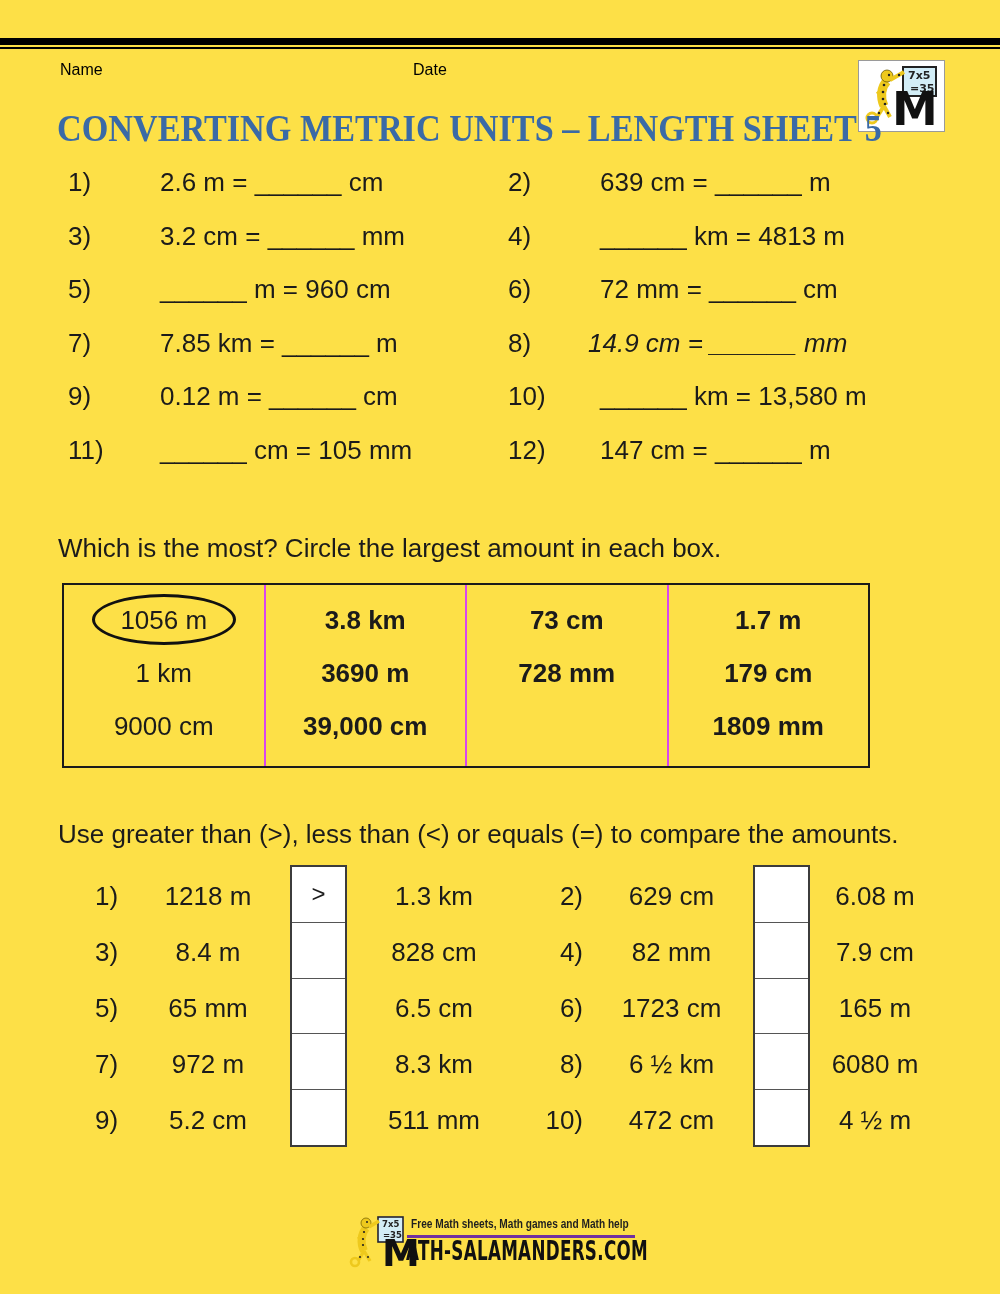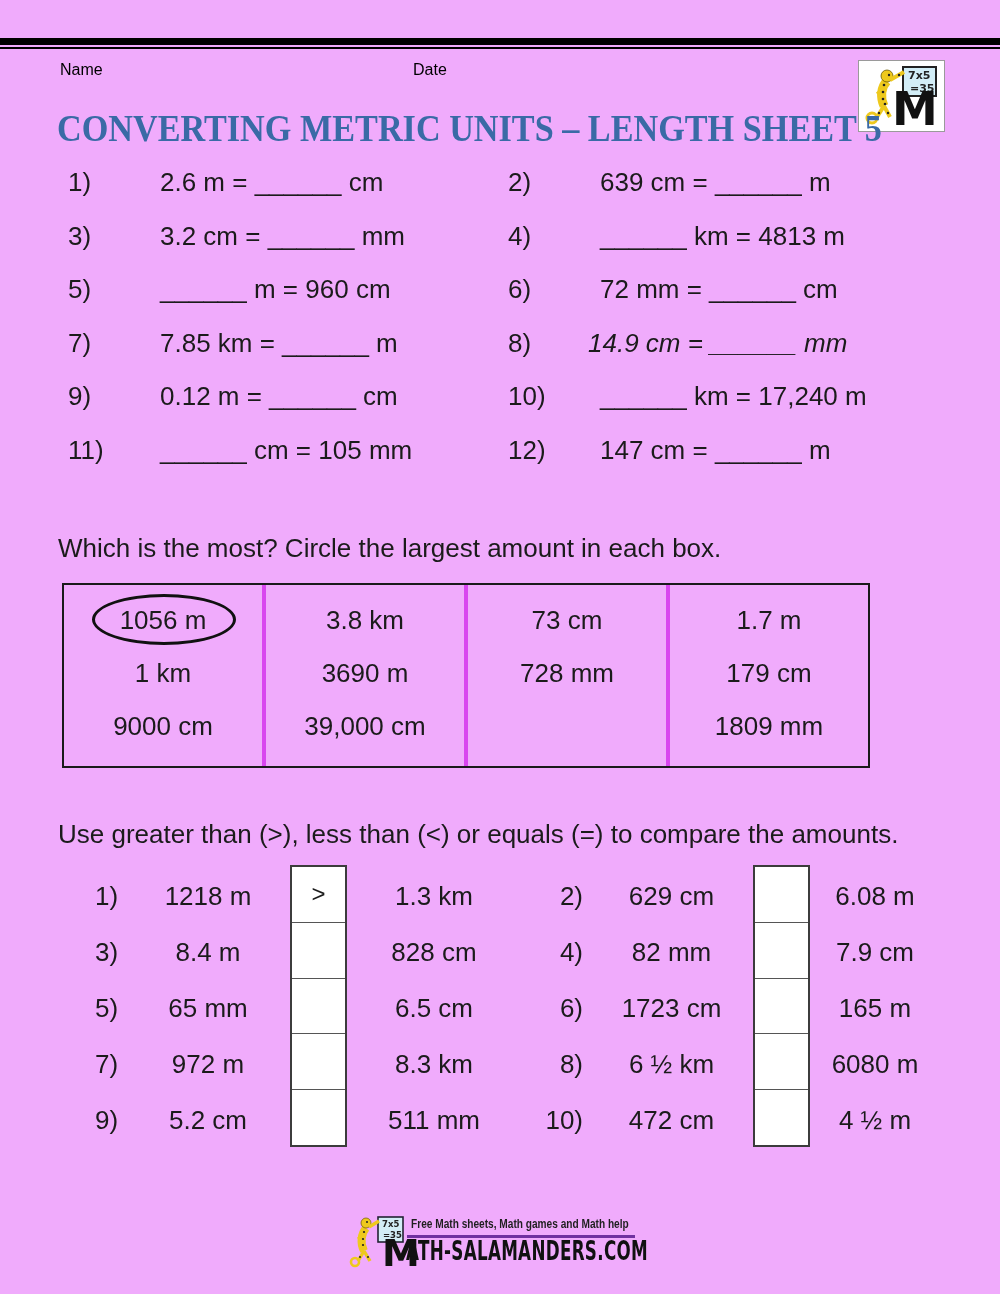--- a/index.html
+++ b/index.html
@@ -1,34 +1,34 @@
 <!DOCTYPE html>
 <html><head>
 <meta charset="utf-8">
 <style>
   html,body{margin:0;padding:0;background:#fff;}
-  .page{position:relative;width:1000px;height:1294px;background:#f0abfc;
+  .page{position:relative;width:1000px;height:1294px;background:#fde047;
         font-family:"Liberation Sans",sans-serif;color:#1b1b1b;overflow:hidden;}
   .bar-thick{position:absolute;left:0;top:38px;width:1000px;height:7px;background:#000;}
   .bar-thin{position:absolute;left:0;top:47px;width:1000px;height:2px;background:#000;}
   .meta-label{position:absolute;top:61px;font-size:16px;color:#000;}
   .name-label{left:60px;}
   .date-label{left:413px;}
   .logo-box{position:absolute;left:858px;top:60px;width:85px;height:70px;border:1px solid #9a9a9a;background:#fff;}
   .title{position:absolute;left:57px;top:106px;margin:0;font-family:"Liberation Serif",serif;
          font-weight:bold;font-size:38px;line-height:44px;letter-spacing:0px;white-space:nowrap;
          transform:scaleX(0.90);transform-origin:left center;}
   .prob-row{position:absolute;left:0;width:1000px;height:32px;font-size:26px;line-height:32px;}
   .pnum{position:absolute;white-space:nowrap;}
   .ptext{position:absolute;white-space:nowrap;}
   .sec-heading{position:absolute;left:58px;font-size:26px;line-height:32px;white-space:nowrap;}
   .most-table{position:absolute;left:62px;top:583px;width:808px;height:185px;border:2px solid #1a1a1a;
               display:flex;box-sizing:border-box;}
   .most-col{flex:1 1 0;box-sizing:border-box;padding-top:9px;}
-  .most-col + .most-col{border-left:4px solid #d946ef;}
+  .most-col + .most-col{border-left:2px solid #d946ef;font-weight:bold;}
   .most-cell{height:53px;line-height:53px;text-align:center;font-size:26px;}
   .circle-ellipse{position:absolute;left:92px;top:594px;width:144px;height:51px;
                   border:3.5px solid #111;border-radius:50%;box-sizing:border-box;}
   .cmp-row{position:absolute;left:0;width:1000px;height:32px;font-size:26px;line-height:32px;}
   .cmp-n1{position:absolute;left:95px;white-space:nowrap;}
   .cmp-a{position:absolute;left:152px;width:112px;text-align:center;}
   .cmp-b{position:absolute;left:376px;width:116px;text-align:center;}
   .cmp-n2{position:absolute;left:510px;width:73px;text-align:right;}
   .cmp-c{position:absolute;left:604px;width:135px;text-align:center;}
   .cmp-d{position:absolute;left:810px;width:130px;text-align:center;}
@@ -108,21 +108,21 @@
   <div class="prob-row" style="top:327px;">
     <span class="pnum" style="left:68px;">7)</span>
     <span class="ptext" style="left:160px;">7.85 km = ______ m</span>
     <span class="pnum" style="left:508px;">8)</span>
     <span class="ptext" style="left:588px;font-style:italic;">14.9 cm = ______ mm</span>
   </div>
   <div class="prob-row" style="top:380px;">
     <span class="pnum" style="left:68px;">9)</span>
     <span class="ptext" style="left:160px;">0.12 m = ______ cm</span>
     <span class="pnum" style="left:508px;">10)</span>
-    <span class="ptext" style="left:600px;">______ km = 17,240 m</span>
+    <span class="ptext" style="left:600px;">______ km = 13,580 m</span>
   </div>
   <div class="prob-row" style="top:434px;text-align:right;">
     <span class="pnum" style="left:68px;">11)</span>
     <span class="ptext" style="left:160px;">______ cm = 105 mm</span>
     <span class="pnum" style="left:508px;">12)</span>
     <span class="ptext" style="left:600px;">147 cm = ______ m</span>
   </div>
 
   <div class="sec-heading" style="top:532px;">Which is the most? Circle the largest amount in each box.</div>
 

